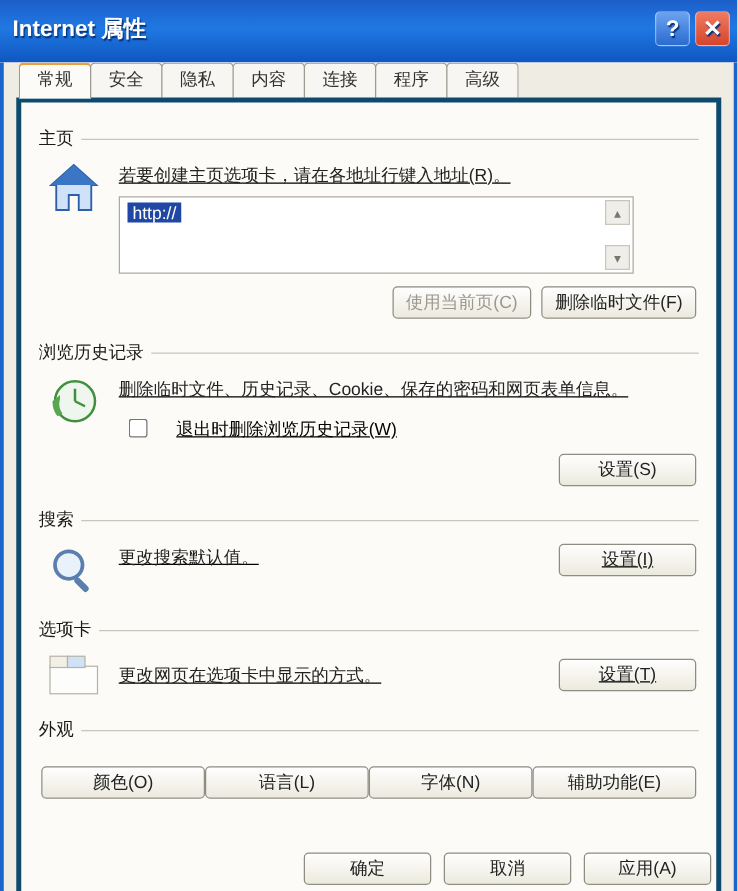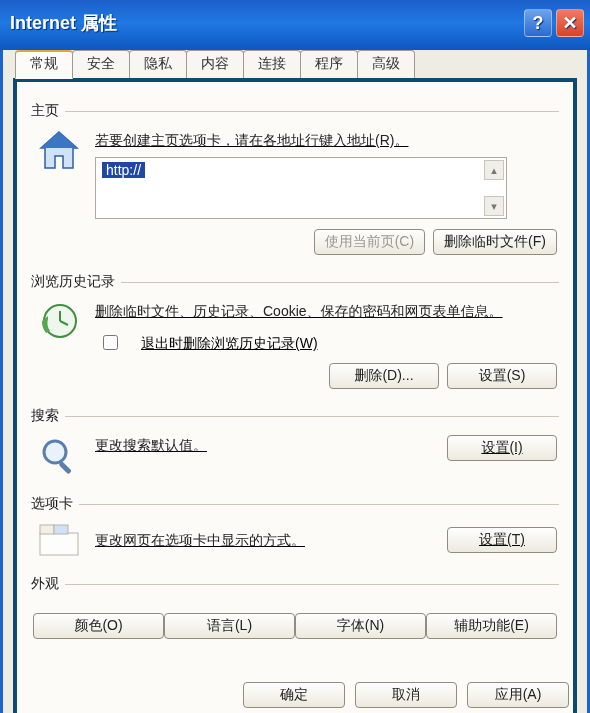--- a/index.html
+++ b/index.html
@@ -206,21 +206,20 @@
         </div>
         <div style="flex:1">
           <div class="desc">删除临时文件、历史记录、Cookie、保存的密码和网页表单信息。</div>
           <label class="checkbox-row">
             <input type="checkbox" style="">
             <span>退出时删除浏览历史记录(W)</span>
           </label>
         </div>
       </div>
       <div class="btn-row">
-        <button class="xp">删除(D)...</button>
         <button class="xp">设置(S)</button>
       </div>
     </fieldset>
 
     <fieldset class="group">
       <legend>搜索</legend>
       <div class="row" style="align-items:flex-start">
         <div class="icon-cell mag-icon">
           <svg width="42" height="42" viewBox="0 0 42 42">
             <circle cx="17" cy="17" r="11" fill="#e9f2fb" stroke="#5a7fae" stroke-width="3"></circle>

